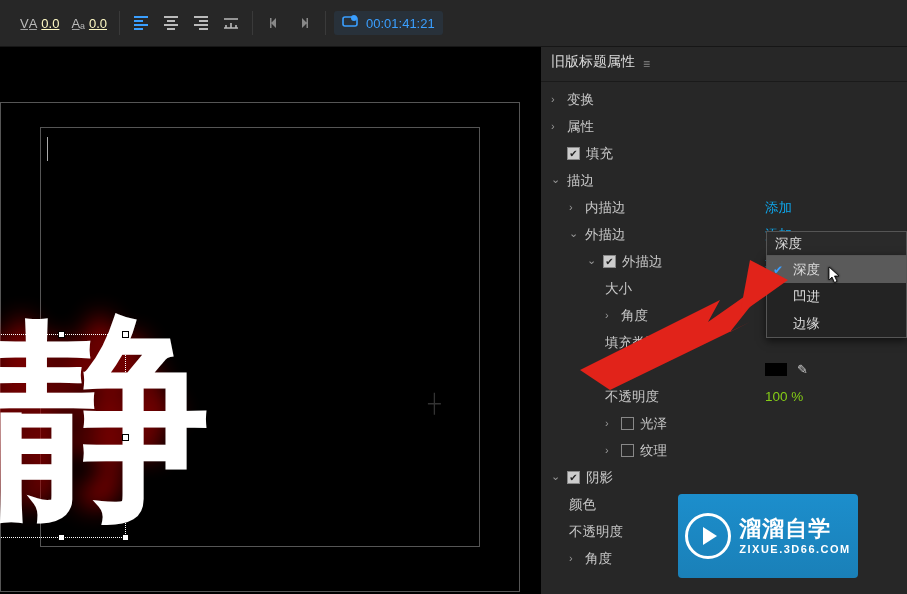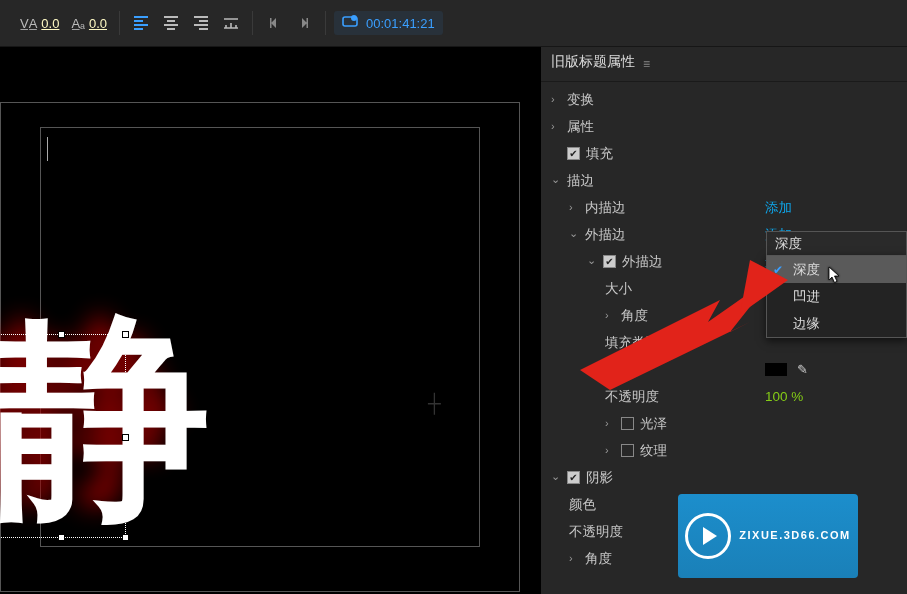--- a/index.html
+++ b/index.html
@@ -258,15 +258,16 @@
 
 <svg class="red-arrow" width="220" height="140" viewBox="0 0 220 140">
   <defs></defs>
   <polygon points="0,110 140,40 128,62 195,15 150,72 170,62 30,130" fill="#e1231a"></polygon>
   <polygon points="170,0 208,20 160,54" fill="#e1231a"></polygon>
 </svg>
 
 <div class="watermark">
   <div class="wm-icon"></div>
   <div class="wm-text">
+    <div class="t1">溜溜自学</div>
     <div class="t2">ZIXUE.3D66.COM</div>
   </div>
 </div>
 
 </body></html>

